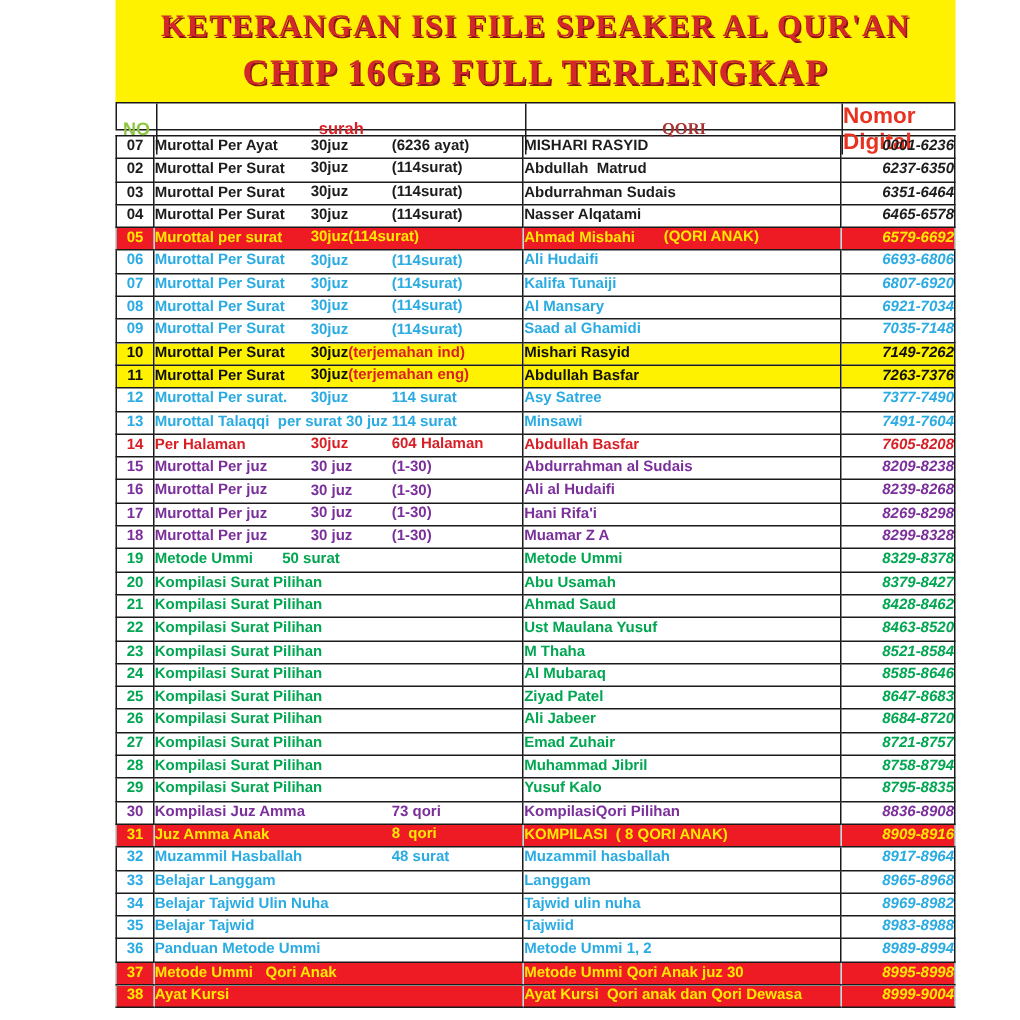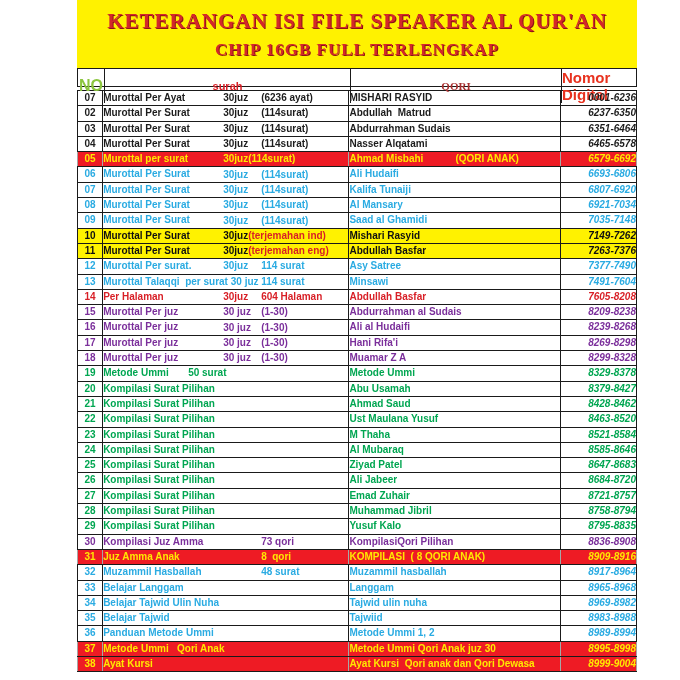--- a/index.html
+++ b/index.html
@@ -13,50 +13,50 @@
   .title-band {
     height:68px; background:var(--c-yellow);
     display:flex; flex-direction:column; align-items:center; justify-content:center;
   }
   .title-line1, .title-line2 {
     font-family:"Liberation Serif", serif; font-weight:bold;
     color:var(--c-title); text-shadow:1px 1px 0 #8a1414; letter-spacing:1px;
     white-space:nowrap;
   }
   .title-line1 { font-size:21px; margin-bottom:6px; }
-  .title-line2 { font-size:17px; }
+  .title-line2 { font-size:24px; }
 
   
   .head-row {
     display:grid; grid-template-columns:26px 246px 211px 77px;
     height:17px; border:1px solid #1a1a1a; margin-bottom:3px;
     align-items:center; background:#fff;
   }
   .head-cell { border-left:1px solid #1a1a1a; height:100%; display:flex; align-items:center; justify-content:center; font-weight:bold; }
   .head-cell:first-child { border-left:none; }
-  .h-no   { color:var(--c-hdrgreen); font-size:16px; }
+  .h-no   { color:var(--c-hdrgreen); font-size:12px; }
   .h-surah{ color:var(--c-redtext); font-size:11px; }
   .h-qori { color:#a83030; font-size:11px; font-family:"Liberation Serif", serif; }
   .h-dig  { color:#e8321f; font-size:15px; }
 
   
   table.list { width:560px; border-collapse:collapse; table-layout:fixed; }
   table.list td {
     border:1px solid #1a1a1a; height:14.3px; line-height:14.3px;
     font-size:10px; font-weight:bold; padding:0; overflow:hidden;
     vertical-align:middle;
   }
   td.cell-no  { width:24px;  text-align:center; }
   td.cell-sur { width:244px; position:relative; padding-left:7px; white-space:pre; }
   td.cell-qor { width:209px; position:relative; padding-left:8px; white-space:pre; }
   td.cell-dig { width:75px;  text-align:right;font-style:italic; }
 
-  .s2 { position:absolute; left:120px; top:50%; transform:translateY(-50%); white-space:pre; }
+  .s2 { position:absolute; left:104px; top:50%; transform:translateY(-50%); white-space:pre; }
   .s3 { position:absolute; left:158px; top:50%; transform:translateY(-50%); white-space:pre; }
-  .q2 { position:absolute; left:106px;  top:50%; transform:translateY(-50%); white-space:pre; }
+  .q2 { position:absolute; left:93px;  top:50%; transform:translateY(-50%); white-space:pre; }
 
   
   tr.c-k td { color:var(--c-black); }
   tr.c-b td { color:var(--c-blue); }
   tr.c-p td { color:var(--c-purple); }
   tr.c-g td { color:var(--c-green); }
   tr.c-r td { color:var(--c-redtext); }
   tr.bg-r    { background:var(--c-redband); }
   tr.bg-r td { color:var(--c-ylwtext); border-left-color:rgba(0,0,0,0.35); border-right-color:rgba(0,0,0,0.35); }
   tr.bg-y    { background:var(--c-yellow); }

